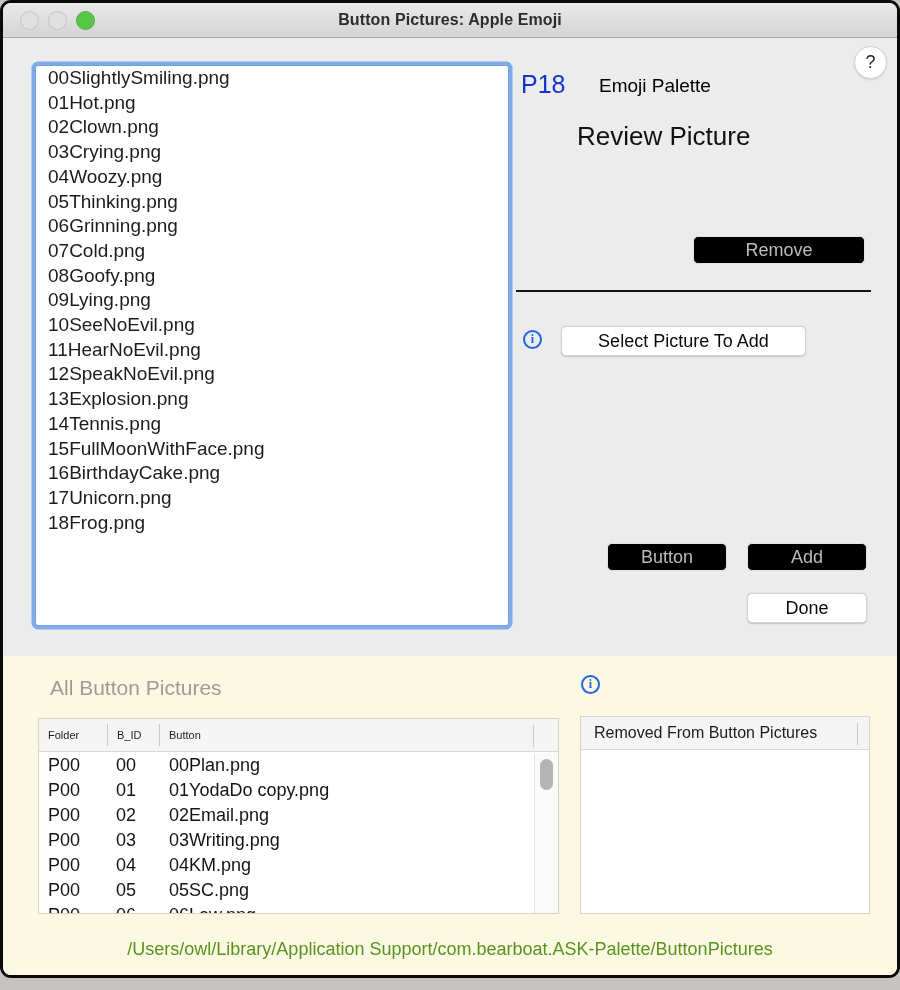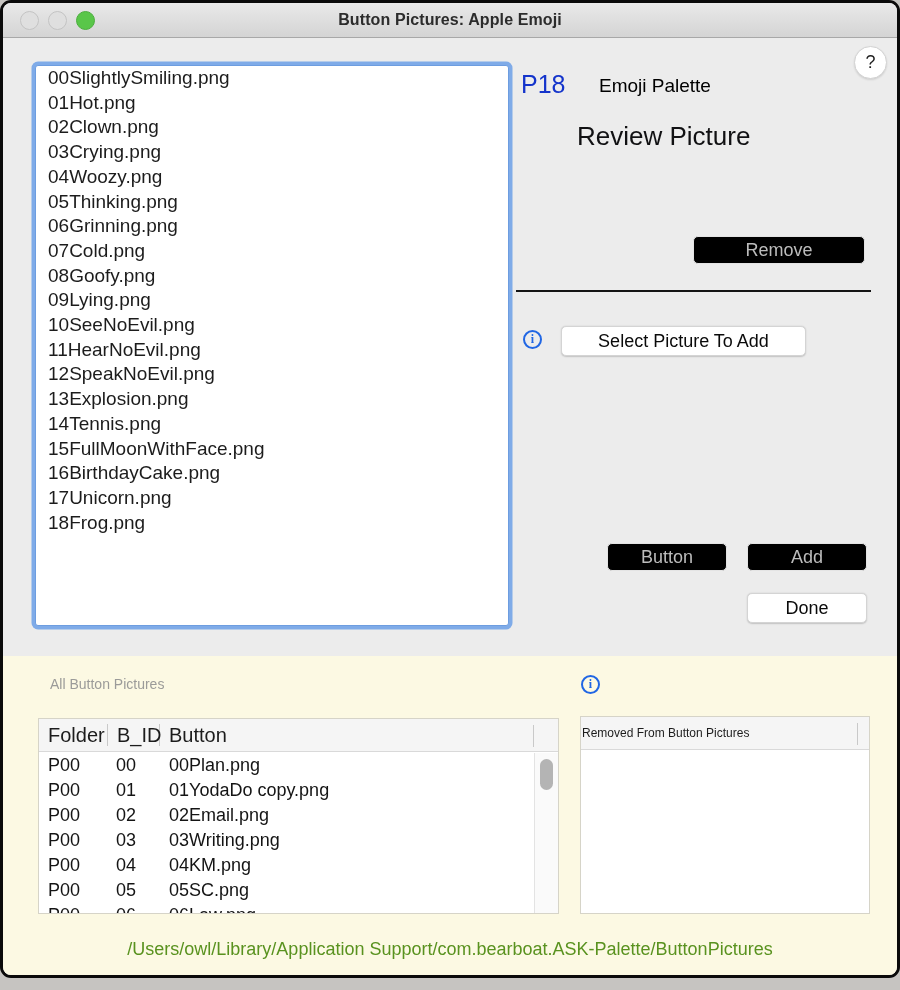--- a/index.html
+++ b/index.html
@@ -105,35 +105,35 @@
   }
   .info-top { position: absolute; left: 520px; top: 291px; }
 
   
   .bottom {
     position: absolute; left: 0; top: 653px; right: 0; bottom: 0;
     background: #fcf9e3;
   }
   .bottom-heading {
     position: absolute; left: 47px; top: 20px;
-    font-size: 14px; color: #9b9b99;
+    font-size: 21px; color: #9b9b99;
   }
   .info-bottom { position: absolute; left: 578px; top: 19px; }
 
   .pic-table {
     position: absolute; left: 35px; top: 62px;
     width: 521px; height: 196px;
     background: #ffffff; border: 1px solid #d6d4c8;
     overflow: hidden;
   }
   .pic-table .thead {
     position: absolute; left: 0; top: 0; right: 0; height: 33px;
     background: #f5f5f5; border-bottom: 1px solid #d9d9d9;
     display: flex; align-items: center;
-    font-size: 20px; color: #1c1c1c;
+    font-size: 11px; color: #1c1c1c;
   }
   .th { padding-left: 9px; position: relative; }
   .th-folder { width: 68px; }
   .th-bid    { width: 51px; }
   .th-button { flex: 1; }
   .col-sep { width: 1px; height: 22px; background: #c9c9c9; }
   .thead .sep-right { position: absolute; right: 24px; top: 6px; }
   .pic-table .tbody { position: absolute; left: 0; top: 34px; right: 0; bottom: 0; overflow: hidden; }
   .pic-row { display: flex; height: 25px; align-items: center; font-size: 18px; color: #141414; white-space: nowrap; }
   .td-folder { width: 68px;  padding-left: 9px; }
@@ -150,21 +150,21 @@
 
   .removed-panel {
     position: absolute; left: 577px; top: 60px;
     width: 290px; height: 198px;
     background: #ffffff; border: 1px solid #d6d4c8;
   }
   .removed-panel .phead {
     position: absolute; left: 0; top: 0; right: 0; height: 33px;
     background: #f5f5f5; border-bottom: 1px solid #d9d9d9;
     display: flex; align-items: center;
-    font-size: 12px; color: #1c1c1c; padding-left: 1px;
+    font-size: 16px; color: #1c1c1c; padding-left: 13px;
   }
   .removed-panel .phead .sep-right { position: absolute; right: 11px; top: 6px; }
   .removed-panel .pbody { position: absolute; left: 0; top: 34px; right: 0; bottom: 0; background: #fff; }
 
   .path-text {
     position: absolute; left: 0; right: 0; top: 283px;
     text-align: center;
     font-size: 18px; color: #59921f; font-weight: 500;
   }
 </style>

